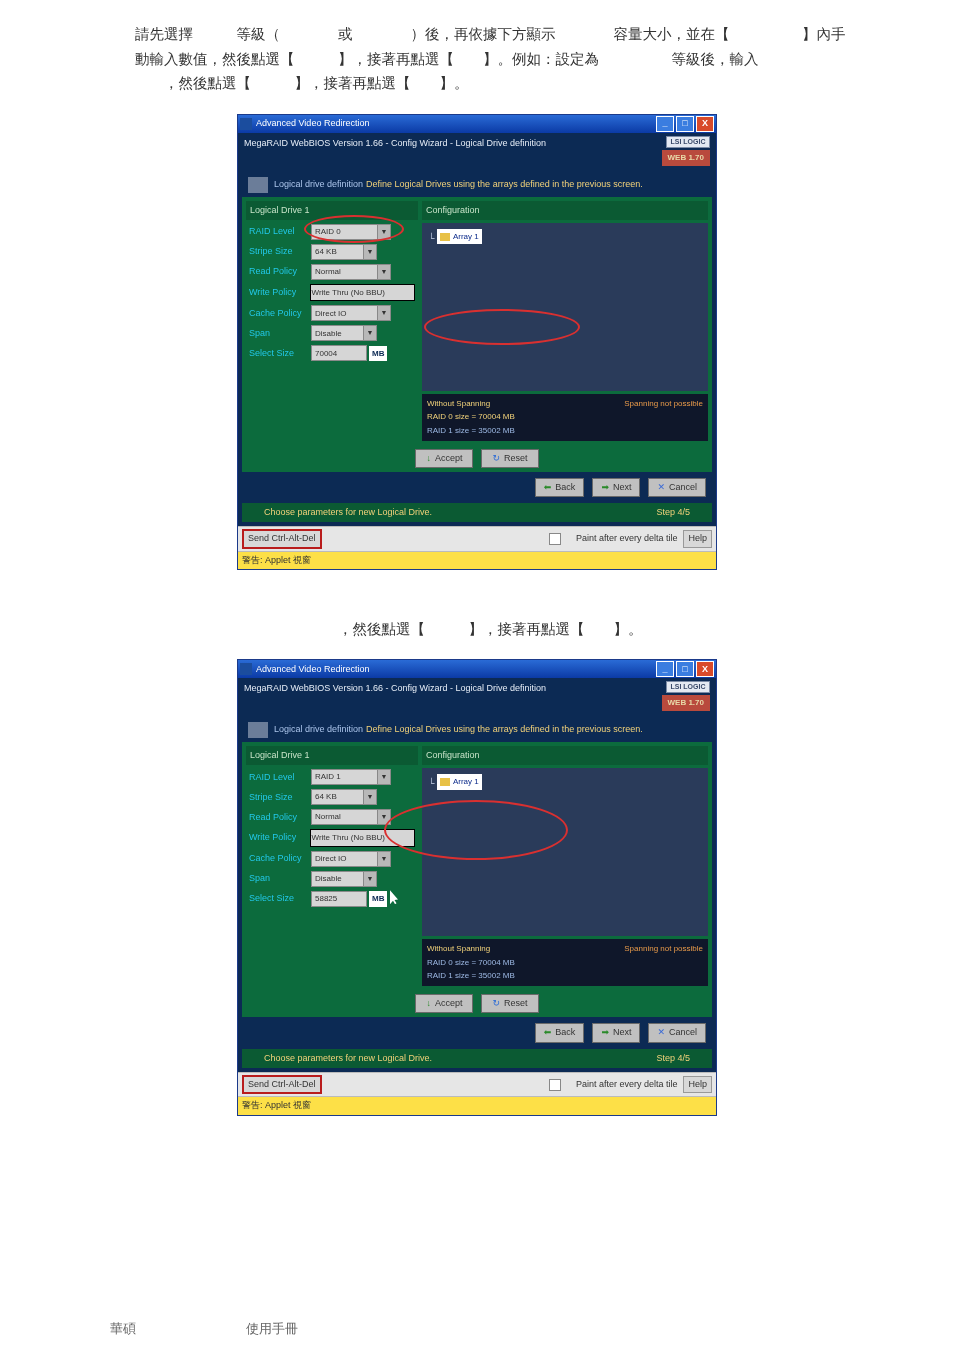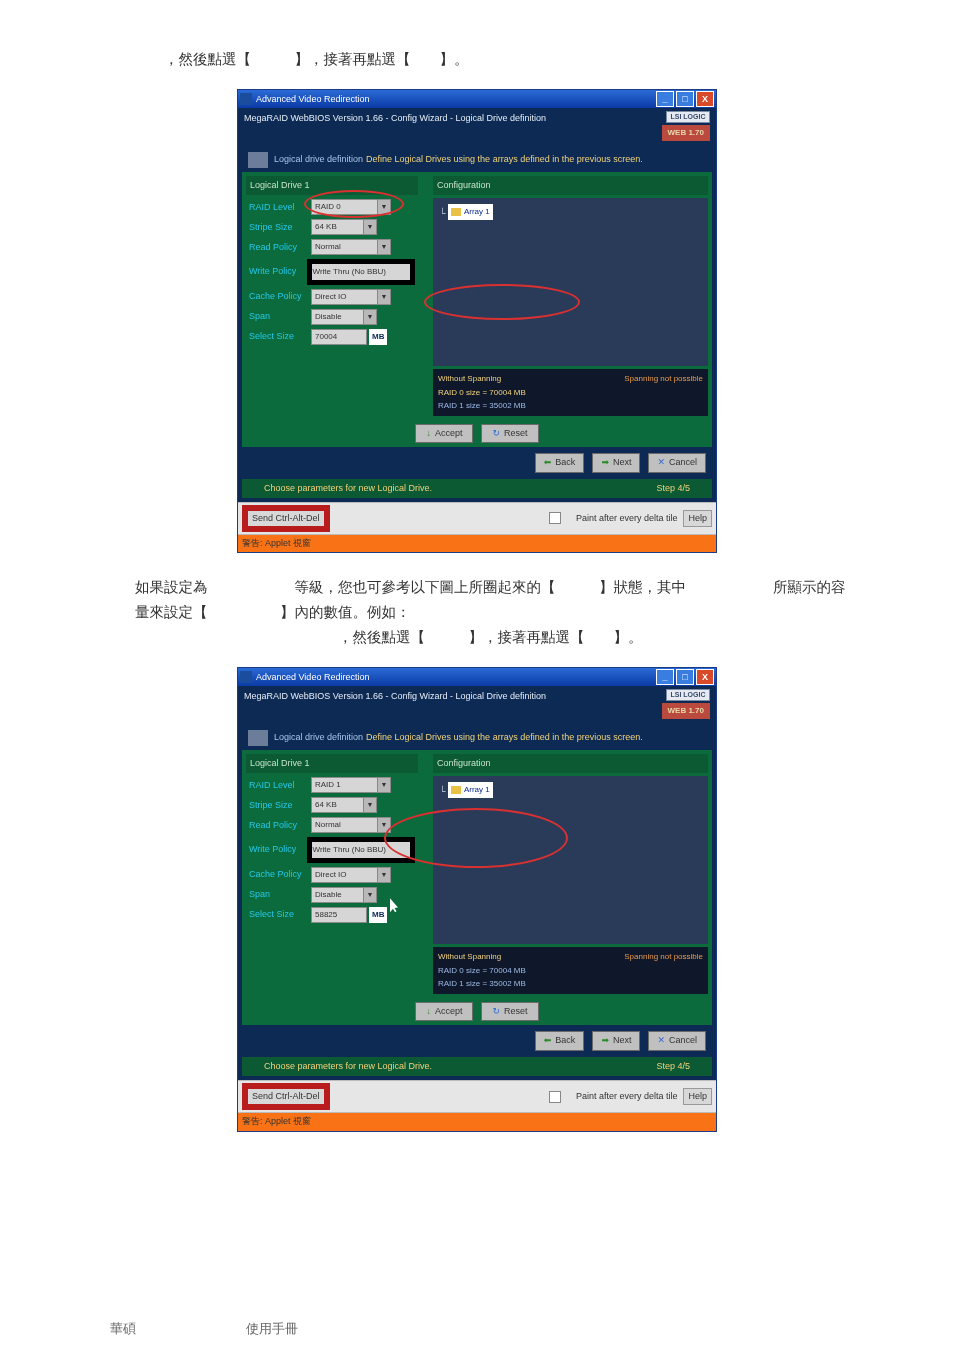--- a/index.html
+++ b/index.html
@@ -13,64 +13,64 @@
   .wb{width:16px;height:14px;margin-left:2px;border:1px solid #fff;background:#3a7de0;color:#fff;display:flex;align-items:center;justify-content:center;font-size:9px;font-weight:bold}
   .wb.cl{background:#d84a2a}
   .hdr{background:#0c2a54;color:#e6edf7;padding:3px 6px;font-size:9px;display:flex;align-items:flex-start}
   .hdr .bdg{margin-left:auto;display:flex;flex-direction:column;align-items:flex-end;gap:2px}
   .lsi{width:42px;height:10px;background:#e4e9f2;border:1px solid #7a8aa5;color:#3a4a6a;font-size:7px;display:flex;align-items:center;justify-content:center;font-weight:bold}
   .web{background:#b94a3d;color:#e8d9a8;padding:1px 6px;font-size:8px;font-weight:bold}
   .body{background:#0c2a54;padding:4px}
   .sect{background:#0c2a54;color:#f2d27a;padding:4px 6px;font-size:9px;display:flex;align-items:flex-start}
   .sect .sic{width:20px;height:16px;background:#6b7d99;margin-right:6px}
   .sect .st{color:#abc4ea;margin-right:3px}
-  .panel{background:#0c6b3d;color:#e4efe6;padding:4px;display:flex;gap:15px}
+  .panel{background:#0c6b3d;color:#e4efe6;padding:4px;display:flex;gap:4px}
   .col-l{width:172px}
   .col-r{flex:1}
   .ph{background:#0b5a33;color:#c7e3c8;padding:2px 4px;font-size:9px;margin-bottom:3px}
   .row{display:flex;align-items:center;margin:2px 0;padding:1px 3px}
   .lbl{width:62px;color:#22c8e8;font-size:9px}
   .sel{background:#d6d6d6;border:1px solid #8a8a8a;height:14px;width:72px;display:flex;align-items:center;padding:0 3px;font-size:8px;color:#333;position:relative}
   .sel .ar{position:absolute;right:0;top:0;bottom:0;width:12px;background:#b8b8b8;border-left:1px solid #888;display:flex;align-items:center;justify-content:center;color:#333;font-size:7px}
   .txt{background:#d6d6d6;border:1px solid #8a8a8a;height:14px;width:48px;padding:0 3px;font-size:8px;color:#333;display:flex;align-items:center}
   .mb{background:#fff;color:#0c2a54;font-size:8px;font-weight:bold;padding:1px 3px;margin-left:2px}
-  .wtnb{background:#d6d6d6;color:#333;font-size:8px;padding:1px 1px;width:104px;border:5px solid #000000}
+  .wtnb{background:#d6d6d6;color:#333;font-size:8px;padding:1px 1px;width:104px;border:1px solid #000000}
   .cfg{background:#2a3b5a;height:160px;margin-top:3px;padding:4px}
   .arr{background:#fff;color:#0b2a8a;font-size:8px;padding:1px 3px;display:inline-flex;align-items:center}
   .arr .fic{width:10px;height:8px;background:#e8c146;margin-right:3px}
   .sp-box{background:#0f172a;margin-top:3px;padding:3px 5px;display:flex;font-size:8px}
   .sp-l{color:#f2d27a}
   .sp-l .ln{color:#9db9e4}
   .sp-r{margin-left:auto;color:#e89a4a}
   .btnrow{background:#0c6b3d;padding:4px;display:flex;justify-content:center;gap:8px}
   .gb{background:#c0c0c0;border:1px solid #6a6a6a;padding:1px 10px;font-size:9px;color:#333;display:inline-flex;align-items:center;gap:4px}
   .navrow{background:#0c2a54;padding:6px;display:flex;justify-content:flex-end;gap:8px}
   .nb{background:#c0c0c0;border:1px solid #6a6a6a;padding:1px 8px;font-size:9px;color:#333;display:inline-flex;align-items:center;gap:4px}
   .nb .bi{font-size:9px}
   .footer{background:#0b5a33;padding:2px 22px;display:flex;font-size:9px}
   .footer .fl{color:#f2d27a}
   .footer .fr{margin-left:auto;color:#f2d27a}
   .sb{background:#e6e6e6;padding:2px 4px;display:flex;align-items:center;font-size:9px;color:#333;border-top:1px solid #bbb}
-  .sb .btn2{border:6px solid #b91c1c;padding:0 4px;background:#d8d8d8;margin-right:4px}
+  .sb .btn2{border:2px solid #b91c1c;padding:0 4px;background:#d8d8d8;margin-right:4px}
   .sb .chk{margin-left:auto;display:flex;align-items:center;gap:15px}
   .sb .cb{width:10px;height:10px;border:1px solid #888;background:#fff}
   .sb .hlp{border:1px solid #999;padding:0 4px;background:#d8d8d8;margin-left:6px}
-  .applet{background:#f97316;padding:1px 4px;font-size:9px;color:#333;border-top:1px solid #bbb}
+  .applet{background:#fde047;padding:1px 4px;font-size:9px;color:#333;border-top:1px solid #bbb}
   
   .circ{position:absolute;border:2px solid #d93030;border-radius:50%;pointer-events:none}
   .curshape{width:10px;height:14px;background:#fff;clip-path:polygon(0 0,0 100%,30% 75%,50% 100%,65% 92%,45% 68%,80% 65%)}
   .ftxt{position:absolute;bottom:34px;left:110px;font-size:13px;color:#666;display:flex;gap:110px}
 </style>
 </head>
 <body>
 
 <div class="page">
 
   <div class="para">
-    <br>
+    <span>請先選擇　　　等級（　　　　或　　　　）後，再依據下方顯示　　　　容量大小，並在【　　　　　】內手動輸入數值，然後點選【　　　】，接著再點選【　　】。例如：設定為　　　　　等級後，輸入</span><br>
     <span>　　，然後點選【　　　】，接著再點選【　　】。</span>
   </div>
 
   <div class="win" style="position:relative">
     <div class="tb">
       <div class="ic"></div>
       <span>Advanced Video Redirection</span>
       <div class="sp"></div>
       <div class="wb">_</div>
       <div class="wb">□</div>
@@ -197,21 +197,21 @@
         </div>
       <div class="hlp">Help</div>
     </div>
     <div class="applet">警告: Applet 視窗</div>
 
     <div class="circ" style="left:66px;top:100px;width:96px;height:24px"></div>
     <div class="circ" style="left:186px;top:194px;width:152px;height:32px"></div>
   </div>
 
   <div class="para">
-    <span>如果設定為　　　　　　等級，您也可參考以下圖上所圈起來的【　　　】狀態，其中　　　　　　所顯示的容量來設定【　　　　　】內的數值。例如：</span><br>
+    <br>
     <span>　　　　　　　　　　　　　　，然後點選【　　　】，接著再點選【　　】。</span>
   </div>
 
   <div class="win" style="position:relative">
     <div class="tb">
       <div class="ic"></div>
       <span>Advanced Video Redirection</span>
       <div class="sp"></div>
       <div class="wb">_</div>
       <div class="wb">□</div>

